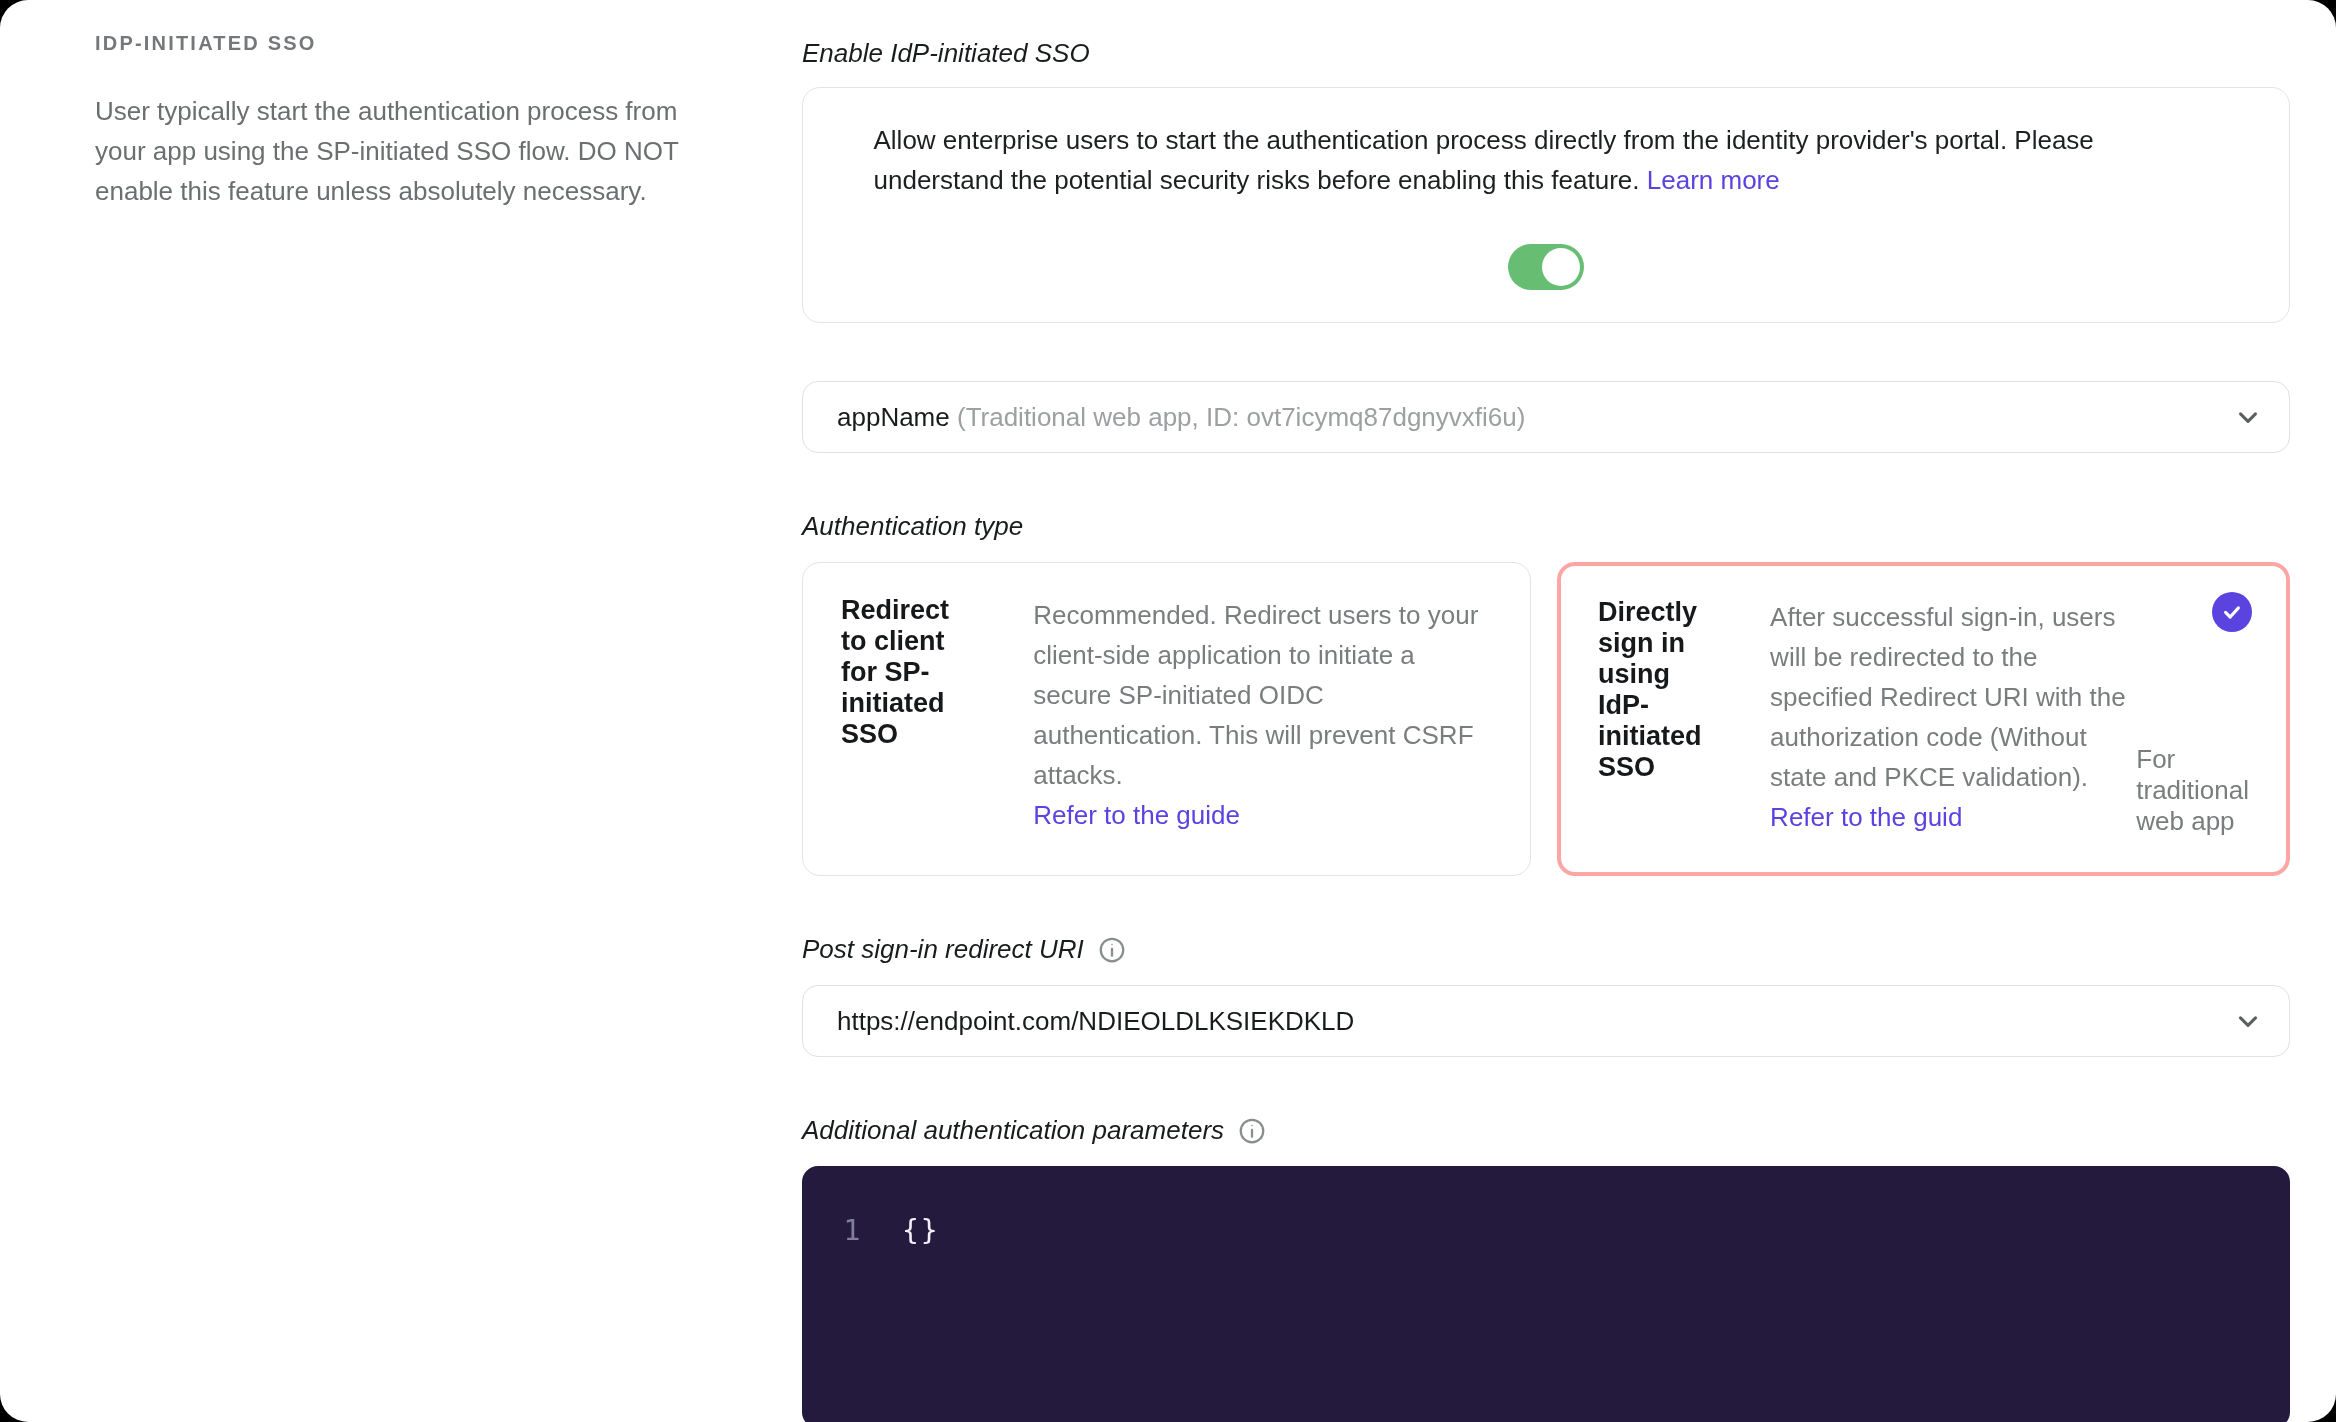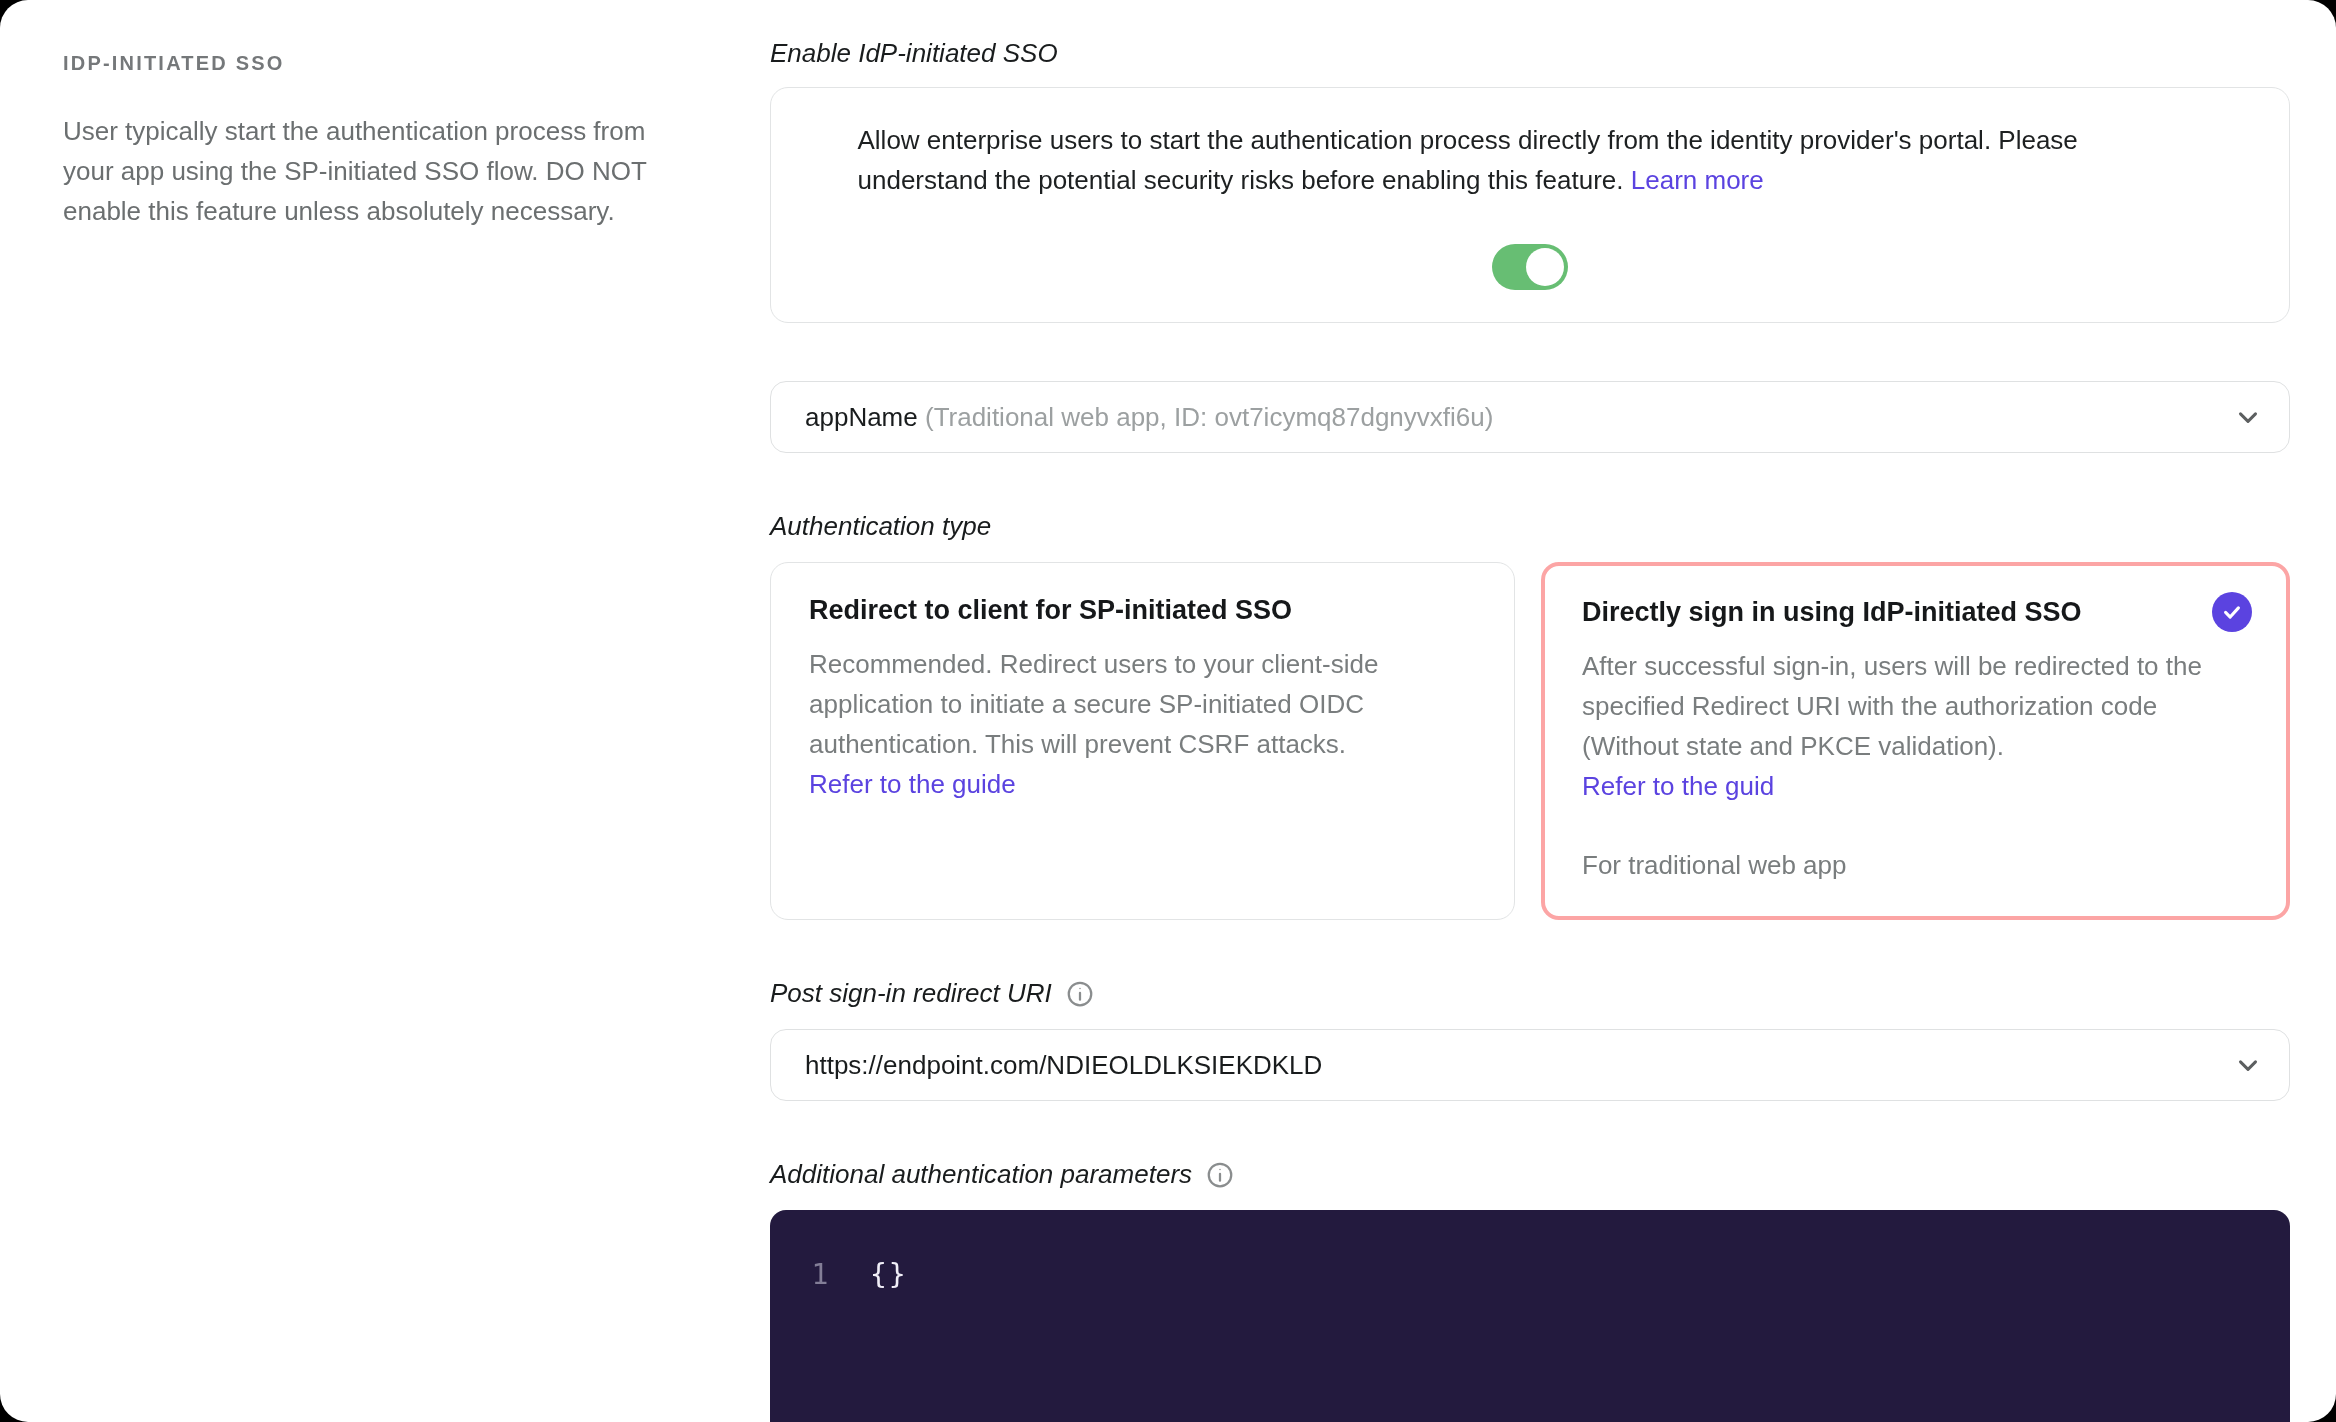--- a/index.html
+++ b/index.html
@@ -14,21 +14,22 @@
     background: #ffffff;
     border-radius: 28px;
     overflow: hidden;
     display: flex;
   }
 
   
   .left-col {
     width: 770px;
     flex: 0 0 770px;
-    padding: 52px 60px 0 63px;
+    padding: 32px 60px 0 63px;
+    margin-left: 32px;
   }
   .left-title {
     font-size: 20px;
     font-weight: 700;
     letter-spacing: 2.2px;
     color: #75787a;
     margin-bottom: 36px;
   }
   .left-desc {
     font-size: 26px;
@@ -128,21 +129,21 @@
     align-items: stretch;
   }
   .option-card {
     flex: 1;
     border: 1px solid #e2e4e5;
     border-radius: 18px;
     padding: 32px 38px 36px 38px;
     position: relative;
     cursor: pointer;
     display: flex;
-    flex-direction: column;
+    flex-direction: row;
   }
   .option-card.selected {
     border: 4px solid #fca5a5;
     padding: 31px 37px 35px 37px;
   }
   .option-title {
     font-size: 27px;
     font-weight: 600;
     color: #16181a;
     margin-bottom: 18px;

